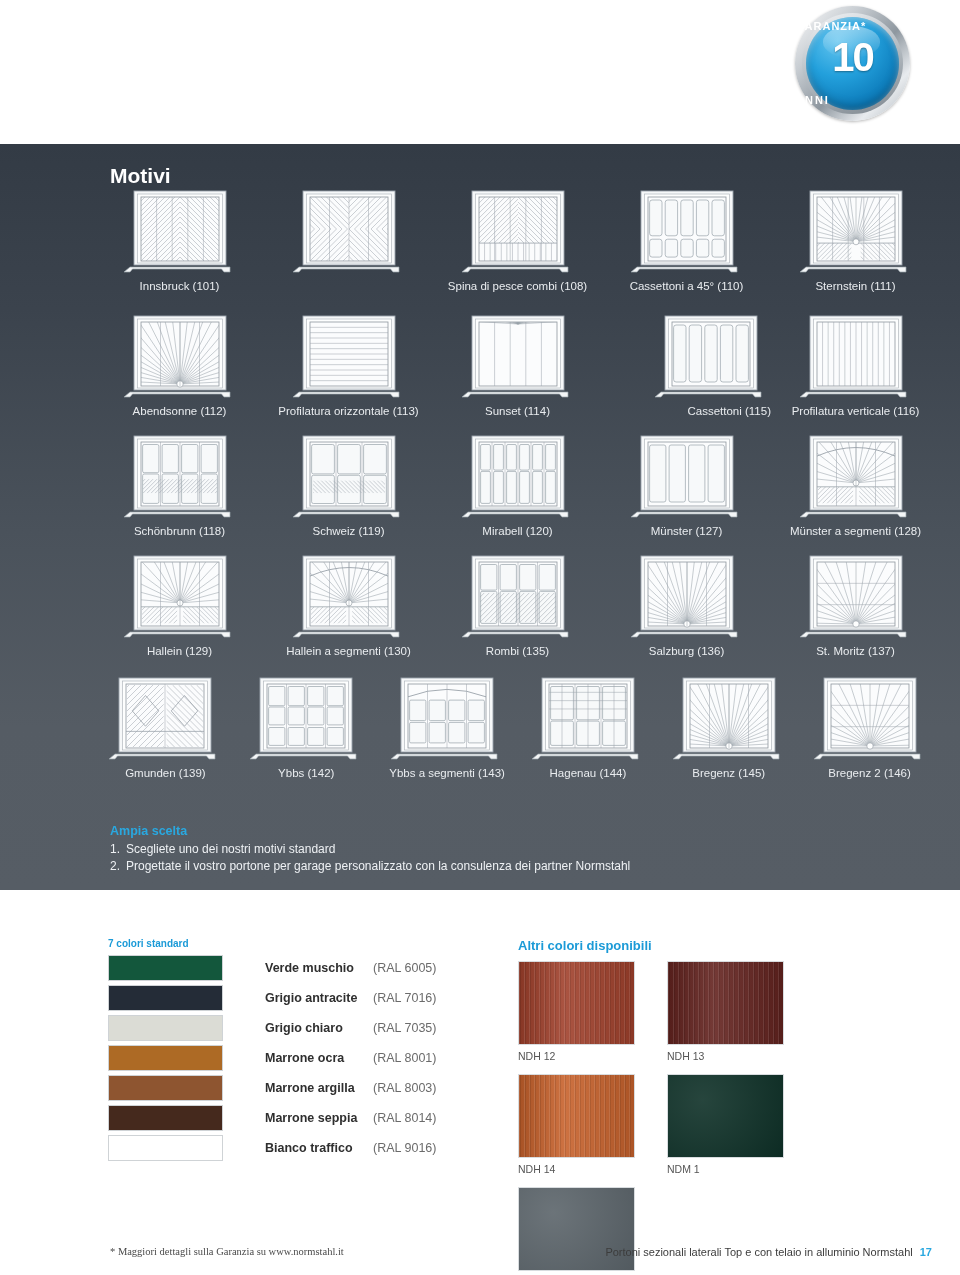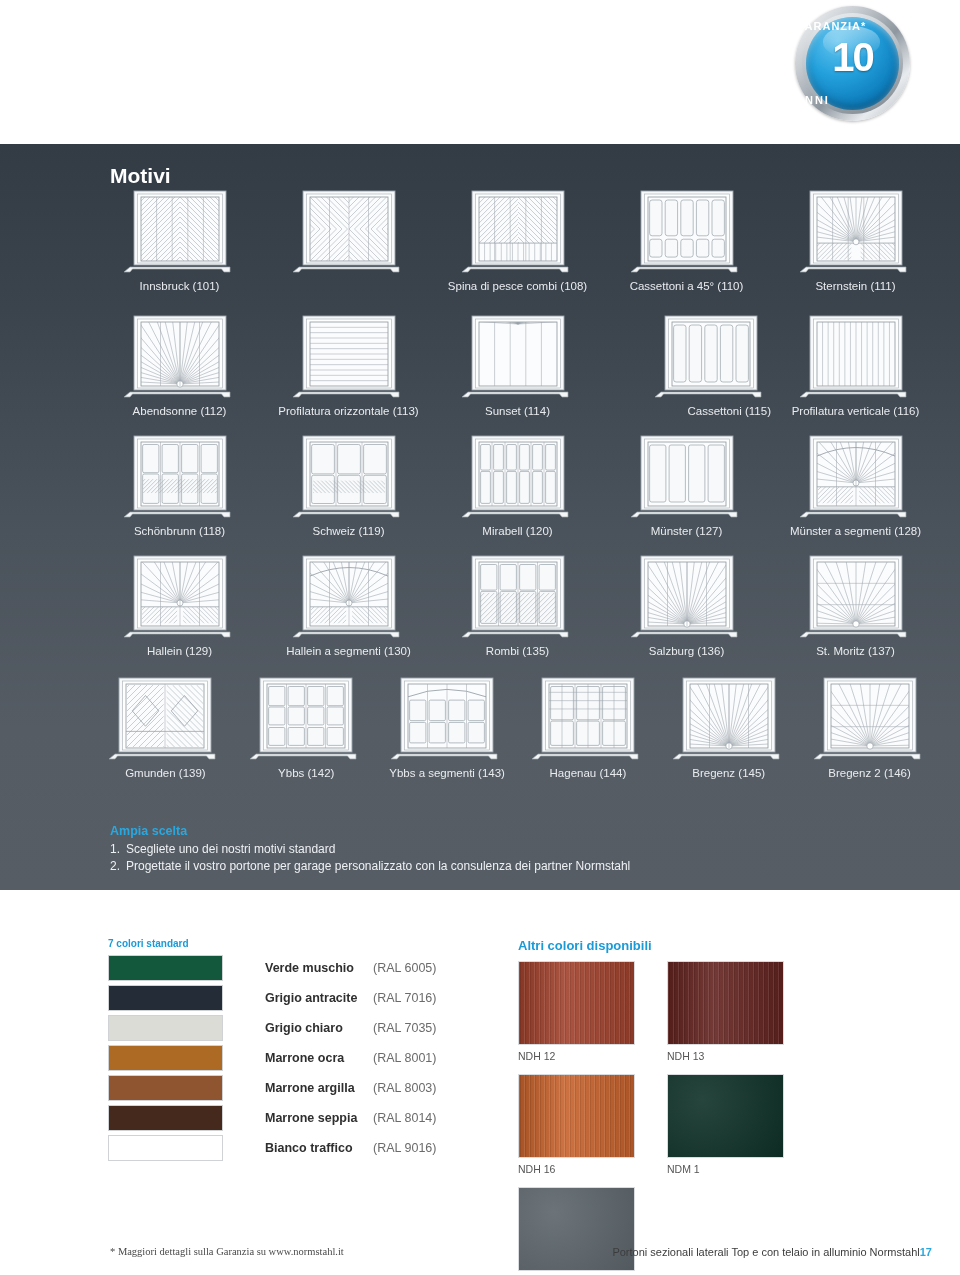--- a/index.html
+++ b/index.html
@@ -53,21 +53,21 @@
   #other-head{color:#1b9ad7;font-size:13px;font-weight:bold;margin-bottom:8px;}
   .tex-grid{display:flex;flex-wrap:wrap;}
   .tex-cell{width:149px;margin-bottom:12px;}
   .tex-box{width:117px;height:84px;border:1px solid #d8dcdf;box-sizing:border-box;}
   .tex-cap{font-size:10.5px;color:#555;margin-top:5px;}
 
   
   #footer-left{position:absolute;left:110px;top:1246px;font-size:10.5px;color:#4a4a4a;
     font-family:"Liberation Serif",serif;}
   #footer-right{position:absolute;right:28px;top:1246px;font-size:11px;color:#3c3c3c;white-space:nowrap;}
-  #page-num{color:#29a8e0;font-weight:bold;}
+  #page-num{color:#29a8e0;font-weight:bold;margin-left:7px;}
 </style>
 </head>
 <body>
 
 <div id="badge-wrap">
   <div class="badge-outer"></div>
   <div class="badge-mid"></div>
   <div class="badge-inner">
     <div class="badge-gloss"></div>
   </div>
@@ -1703,21 +1703,21 @@
       <div class="tex-cell">
         <div class="tex-box" style="background-image:repeating-linear-gradient(90deg, rgba(255,255,255,.10) 0 1px, rgba(0,0,0,.10) 1px 2px, rgba(255,255,255,0) 2px 5px), linear-gradient(90deg, rgba(0,0,0,.16), rgba(255,255,255,.10) 40%, rgba(0,0,0,.14));background-color:#a1412c"></div>
         <div class="tex-cap">NDH 12</div>
       </div>
       <div class="tex-cell">
         <div class="tex-box" style="background-image:repeating-linear-gradient(90deg, rgba(255,255,255,.10) 0 1px, rgba(0,0,0,.10) 1px 2px, rgba(255,255,255,0) 2px 5px), linear-gradient(90deg, rgba(0,0,0,.16), rgba(255,255,255,.10) 40%, rgba(0,0,0,.14));background-color:#64231f"></div>
         <div class="tex-cap">NDH 13</div>
       </div>
       <div class="tex-cell">
         <div class="tex-box" style="background-image:repeating-linear-gradient(90deg, rgba(255,255,255,.10) 0 1px, rgba(0,0,0,.10) 1px 2px, rgba(255,255,255,0) 2px 5px), linear-gradient(90deg, rgba(0,0,0,.16), rgba(255,255,255,.10) 40%, rgba(0,0,0,.14));background-color:#c8622c"></div>
-        <div class="tex-cap">NDH 16</div>
+        <div class="tex-cap">NDH 14</div>
       </div>
       <div class="tex-cell">
         <div class="tex-box" style="background-image:radial-gradient(circle at 30% 30%, rgba(255,255,255,.10), rgba(0,0,0,.10));background-color:#0e3027"></div>
         <div class="tex-cap">NDM 1</div>
       </div>
       <div class="tex-cell">
         <div class="tex-box" style="background-image:radial-gradient(circle at 30% 30%, rgba(255,255,255,.10), rgba(0,0,0,.10));background-color:#5b646a"></div>
         <div class="tex-cap">NDM 2</div>
       </div>
     </div>

